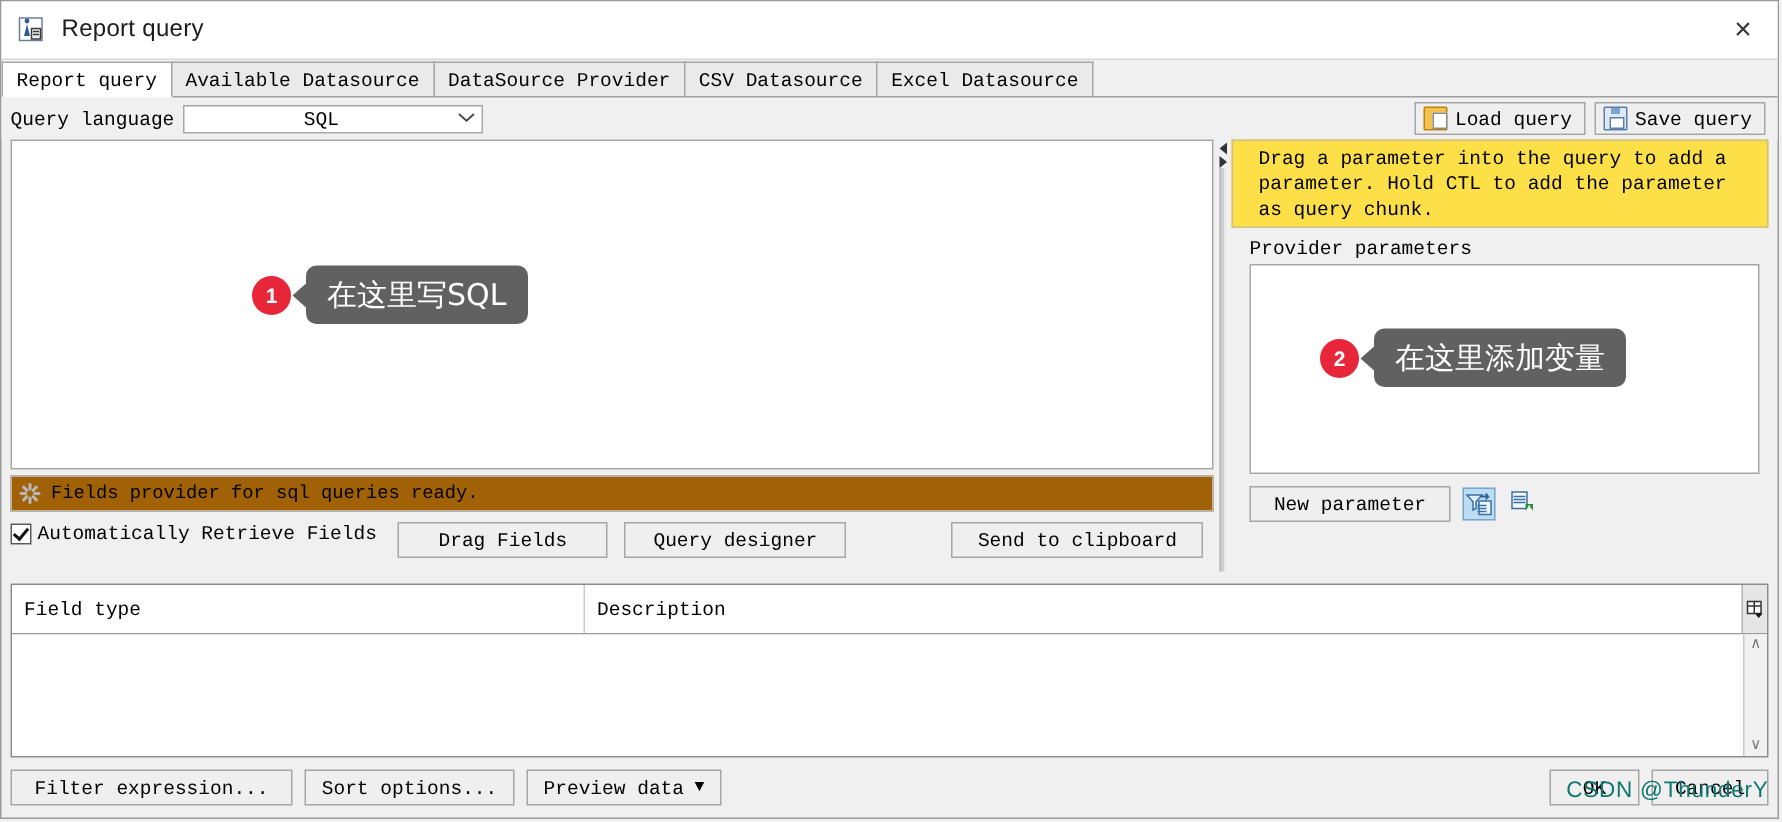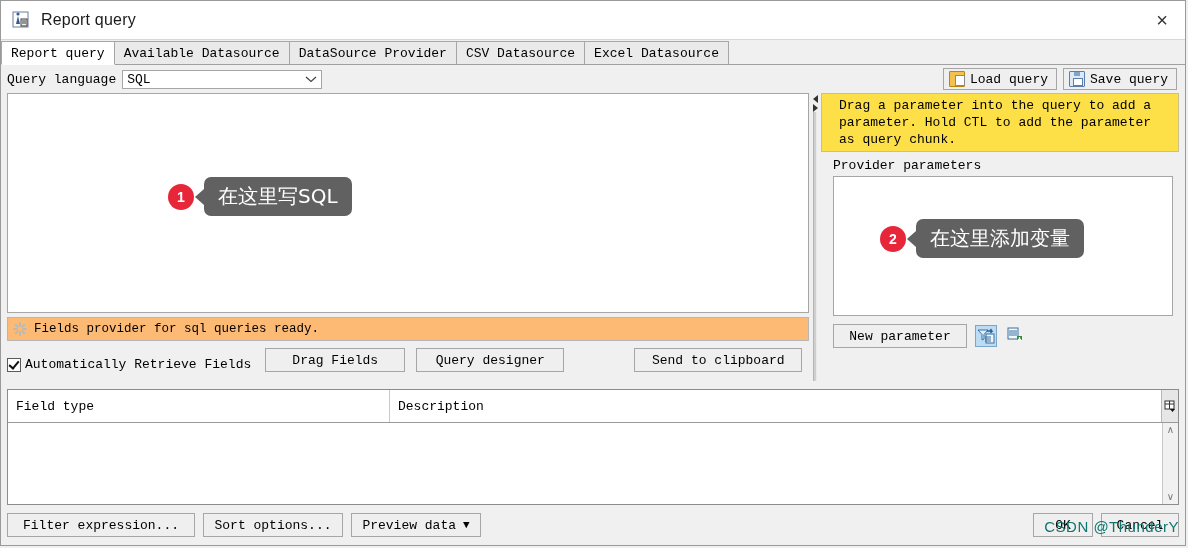--- a/index.html
+++ b/index.html
@@ -40,21 +40,21 @@
     background:#ffffff;height:24px;line-height:23px;position:relative;z-index:3;
     border-bottom:1px solid #ffffff;margin-bottom:-1px;
   }
   
   .qlrow{
     height:28px;display:flex;align-items:center;padding:0 6px;flex:0 0 auto;background:#f0f0f0;
   }
   .qllabel{font-size:13px;margin-right:6px;}
   .combo{
     width:200px;height:19px;border:1px solid #a6a6a6;background:#fff;
-    display:flex;align-items:center;box-sizing:border-box;font-size:13px;
+    display:flex;align-items:center;box-sizing:border-box;font-size:13px;text-align:center;
   }
   .combo .cval{padding-left:4px;flex:1;}
   .combo .carrow{
     width:20px;text-align:center;color:#444;font-size:10px;
     font-family:"DejaVu Sans",sans-serif;
   }
   .topbtns{margin-left:auto;display:flex;gap:6px;padding-right:2px;}
   .tbtn{
     height:22px;border:1px solid #a6a6a6;background:#efefef;display:flex;align-items:center;
     padding:0 8px 0 5px;font-size:13px;box-sizing:border-box;gap:5px;
@@ -75,31 +75,31 @@
   
   .main{
     flex:0 0 auto;height:288px;display:flex;padding:0 6px 0 6px;box-sizing:border-box;
   }
   .leftpane{width:802px;display:flex;flex-direction:column;}
   .sqlbox{
     flex:0 0 auto;height:220px;border:1px solid #a6a6a6;background:#ffffff;position:relative;
     box-sizing:border-box;
   }
   .statusbox{
-    margin-top:4px;height:24px;border:1px solid #b6b6b6;background:#fdba74;
+    margin-top:4px;height:24px;border:1px solid #b6b6b6;background:#a16207;
     display:flex;align-items:center;padding-left:4px;box-sizing:border-box;
   }
   .spinner{width:16px;height:16px;position:relative;margin-right:6px;flex:0 0 auto;}
   .spinner i{
     position:absolute;left:7px;top:1px;width:2px;height:5px;background:#b9b9b9;
     transform-origin:1px 7px;border-radius:1px;display:block;
   }
   .statustext{font-size:12.5px;color:#000;}
   .leftbtnrow{
-    margin-top:7px;height:24px;display:flex;align-items:flex-end;gap:0;
+    margin-top:7px;height:24px;display:flex;align-items:flex-start;gap:0;
   }
   .chk{
     display:flex;align-items:center;font-size:13px;gap:4px;margin-right:14px;
   }
   .chkbox{
     width:12px;height:12px;border:1px solid #5b5b5b;background:#fff;position:relative;flex:0 0 auto;
   }
   .chkbox:after{
     content:"";position:absolute;left:3px;top:0px;width:4px;height:8px;
     border:solid #111;border-width:0 2px 2px 0;transform:rotate(40deg);

